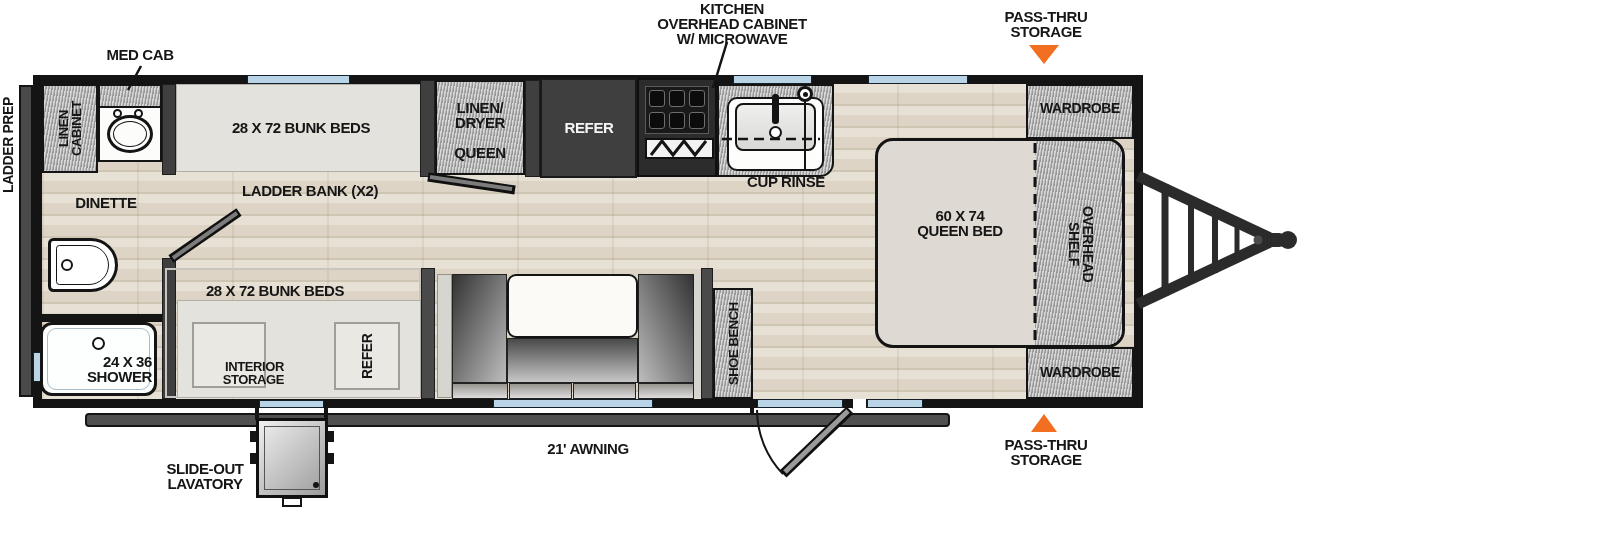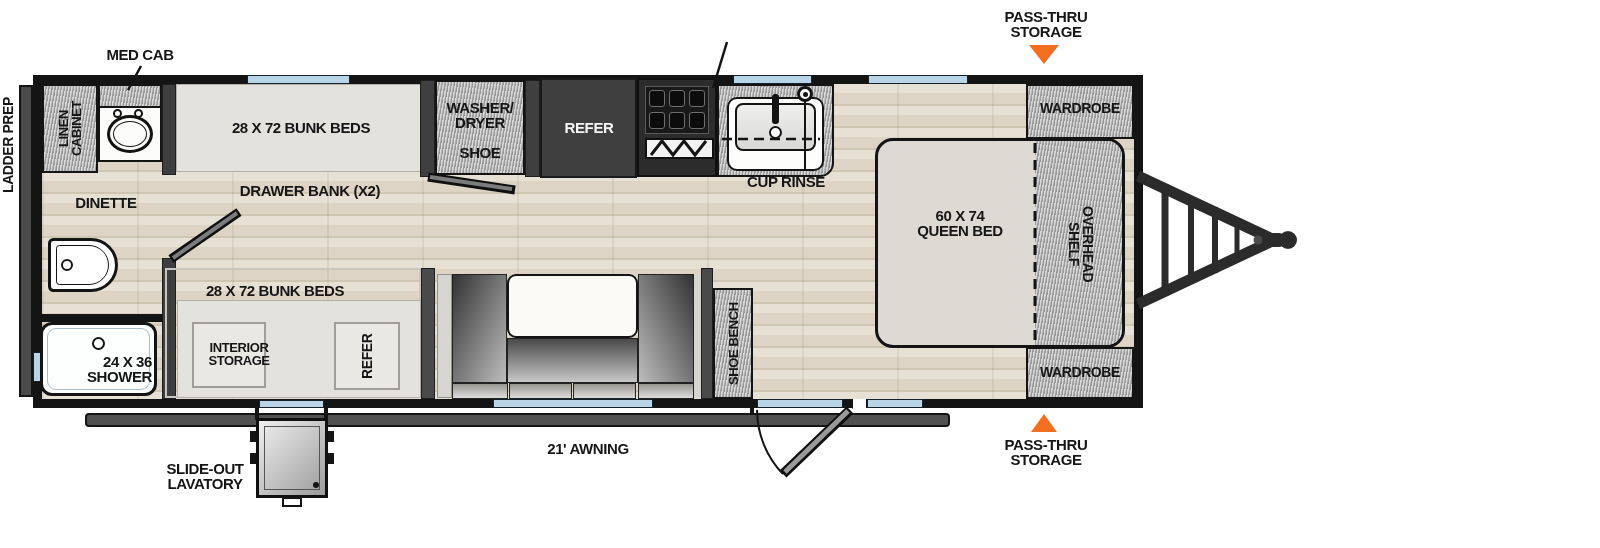--- a/index.html
+++ b/index.html
@@ -70,26 +70,26 @@
   <div class="abs" style="left:40px;top:322px;width:117px;height:74px;background:#fdfefe;border:3px solid #141414;border-radius:12px;box-sizing:border-box;"></div>
   <div class="abs" style="left:47px;top:328px;width:103px;height:62px;border:1.5px solid #a9bcc8;border-radius:9px;box-sizing:border-box;"></div>
   <div class="abs" style="left:92px;top:337px;width:13px;height:13px;border:2.5px solid #141414;border-radius:50%;box-sizing:border-box;background:#fff;"></div>
   <div class="lbl" style="left:45px;top:354px;width:107px;text-align:right;">24 X 36
 SHOWER</div>
 
   <div class="abs" style="left:176px;top:84px;width:245px;height:88px;background:#e4e2dd;border:1px solid #b2afa8;box-sizing:border-box;"></div>
   <div class="lbl" style="left:196px;top:120px;width:210px;">28 X 72 BUNK BEDS</div>
   <div class="abs post" style="left:420px;top:80px;width:15px;height:97px;"></div>
 
-  <div class="lbl" style="left:225px;top:183px;width:170px;">DRAWER BANK (X2)</div>
+  <div class="lbl" style="left:225px;top:183px;width:170px;">LADDER BANK (X2)</div>
 
   <div class="abs gtex" style="left:435px;top:80px;width:90px;height:95px;"></div>
-  <div class="lbl" style="left:440px;top:100px;width:80px;">WASHER/
+  <div class="lbl" style="left:440px;top:100px;width:80px;">LINEN/
 DRYER</div>
-  <div class="lbl" style="left:440px;top:145px;width:80px;">SHOE</div>
+  <div class="lbl" style="left:440px;top:145px;width:80px;">QUEEN</div>
   <div class="abs post" style="left:525px;top:80px;width:15px;height:97px;"></div>
 
   <div class="abs" style="left:540px;top:78px;width:97px;height:100px;background:#3f3f3f;border:2px solid #191919;box-sizing:border-box;"></div>
   <div class="lbl white" style="left:550px;top:120px;width:78px;">REFER</div>
 
   <div class="abs" style="left:637px;top:78px;width:80px;height:99px;background:#2c2c2c;border:2px solid #101010;box-sizing:border-box;"></div>
   <div class="abs" style="left:645px;top:86px;width:64px;height:48px;background:#191919;border:1px solid #5a5a5a;box-sizing:border-box;"></div>
   <div class="abs" style="left:649px;top:90px;width:16px;height:17px;background:#0c0c0c;border:1.5px solid #6e6e6e;border-radius:3px;box-sizing:border-box;"></div>
   <div class="abs" style="left:669px;top:90px;width:16px;height:17px;background:#0c0c0c;border:1.5px solid #6e6e6e;border-radius:3px;box-sizing:border-box;"></div>
   <div class="abs" style="left:689px;top:90px;width:16px;height:17px;background:#0c0c0c;border:1.5px solid #6e6e6e;border-radius:3px;box-sizing:border-box;"></div>
@@ -117,21 +117,21 @@
   </div>
   <div class="lbl" style="left:895px;top:208px;width:130px;">60 X 74
 QUEEN BED</div>
   <div class="lbl s14 rotcw" style="left:1060px;top:188px;width:42px;height:112px;">OVERHEAD
 SHELF</div>
 
   <div class="abs" style="left:165px;top:268px;width:256px;height:130px;border:2px solid #c9c6bf;box-sizing:border-box;"></div>
   <div class="abs" style="left:177px;top:300px;width:244px;height:98px;background:#e4e2dd;border:1px solid #b2afa8;box-sizing:border-box;"></div>
   <div class="lbl" style="left:180px;top:283px;width:190px;">28 X 72 BUNK BEDS</div>
   <div class="abs" style="left:192px;top:322px;width:74px;height:66px;background:#eae8e3;border:2px solid #a19e97;box-sizing:border-box;"></div>
-  <div class="lbl s13" style="left:194px;top:341px;width:90px;">INTERIOR
+  <div class="lbl s13" style="left:194px;top:360px;width:90px;text-align:right;">INTERIOR
 STORAGE</div>
   <div class="abs" style="left:334px;top:322px;width:66px;height:68px;background:#eae8e3;border:2px solid #a19e97;box-sizing:border-box;"></div>
   <div class="lbl s14 rotccw" style="left:350px;top:326px;width:34px;height:60px;">REFER</div>
 
   <div class="abs post" style="left:421px;top:268px;width:14px;height:131px;background:#4a4a4a;"></div>
   <div class="abs" style="left:437px;top:274px;width:15px;height:124px;background:#d7d5cf;border:1px solid #96938b;box-sizing:border-box;"></div>
   <div class="abs bench" style="left:452px;top:274px;width:55px;height:109px;background:linear-gradient(115deg,#333333,#bdbdbd);"></div>
   <div class="abs" style="left:507px;top:274px;width:131px;height:64px;background:#fbfaf7;border:2.5px solid #141414;border-radius:9px;box-sizing:border-box;"></div>
   <div class="abs bench" style="left:507px;top:338px;width:131px;height:45px;background:linear-gradient(180deg,#4a4a4a,#c7c7c7);"></div>
   <div class="abs bench" style="left:638px;top:274px;width:56px;height:109px;background:linear-gradient(245deg,#333333,#bdbdbd);"></div>
@@ -159,20 +159,23 @@
   <div class="abs" style="left:313px;top:482px;width:6px;height:6px;background:#141414;border-radius:50%;"></div>
   <div class="abs" style="left:250px;top:431px;width:6px;height:11px;background:#141414;"></div>
   <div class="abs" style="left:250px;top:453px;width:6px;height:11px;background:#141414;"></div>
   <div class="abs" style="left:328px;top:431px;width:6px;height:11px;background:#141414;"></div>
   <div class="abs" style="left:328px;top:453px;width:6px;height:11px;background:#141414;"></div>
   <div class="abs" style="left:282px;top:497px;width:20px;height:10px;background:#fff;border:2.5px solid #141414;box-sizing:border-box;"></div>
   <div class="lbl" style="left:150px;top:461px;width:110px;">SLIDE-OUT
 LAVATORY</div>
 
   <div class="lbl" style="left:90px;top:47px;width:100px;">MED CAB</div>
+  <div class="lbl" style="left:632px;top:1px;width:200px;">KITCHEN
+OVERHEAD CABINET
+W/ MICROWAVE</div>
   <div class="lbl" style="left:986px;top:9px;width:120px;">PASS-THRU
 STORAGE</div>
   <div class="abs" style="left:1029px;top:45px;width:0;height:0;border-left:15px solid transparent;border-right:15px solid transparent;border-top:19px solid #F26E21;"></div>
 
   <div class="abs" style="left:1031px;top:414px;width:0;height:0;border-left:13px solid transparent;border-right:13px solid transparent;border-bottom:18px solid #F26E21;"></div>
   <div class="lbl" style="left:986px;top:437px;width:120px;">PASS-THRU
 STORAGE</div>
 
   <svg width="1600" height="548" viewBox="0 0 1600 548">
 

